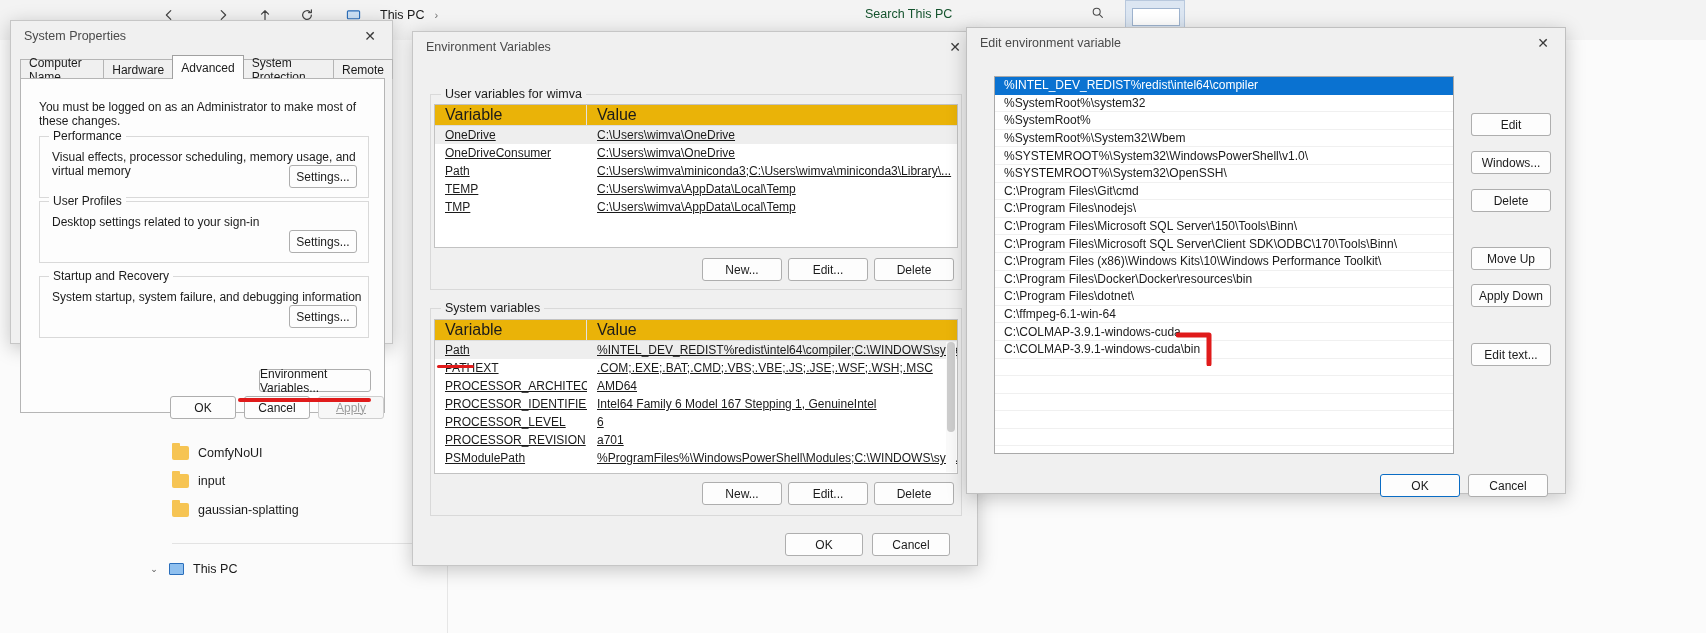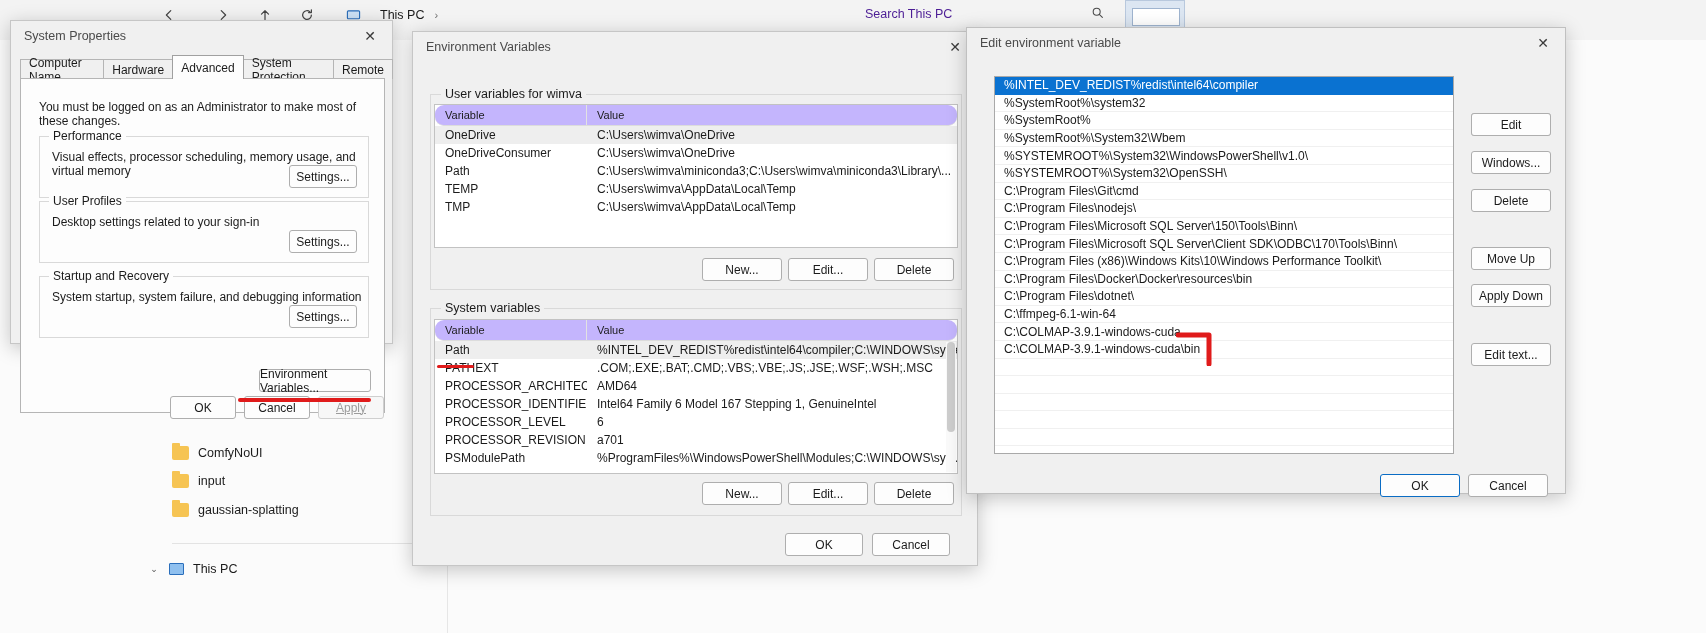--- a/index.html
+++ b/index.html
@@ -35,21 +35,21 @@
   .nav-monitor { left: 336px; color:#3a6ea5; font-size:14px; }
   .crumb {
     position: absolute; left: 380px; top: 0px; height: 30px;
     display: flex; align-items: center; font-size: 12.5px; color: #1b1b1b;
   }
   .crumb-sep { margin: 0 10px; color: #707070; font-size: 11px; }
   .search-box {
     position: absolute; left: 865px; top: 0px; width: 245px; height: 28px;
     display: flex; align-items: center;
   }
-  .search-text { font-size: 12.5px; color: #4c1d95; }
+  .search-text { font-size: 12.5px; color: #14532d; }
   .search-ico { position: absolute; right: 6px; color: #4a4a4a; font-size: 13px; }
 
   .exp-thumb {
     position: absolute; left: 1125px; top: 0px; width: 60px; height: 32px;
     background: #dce6f2; border: 1px solid #b8c8dd;
   }
   .exp-thumb:after {
     content: ""; position: absolute; left: 6px; top: 7px; width: 46px; height: 16px;
     background: #ffffff; border: 1px solid #9fb4cf;
   }
@@ -146,31 +146,31 @@
   .ev-grp { position: absolute; border: 1px solid #d9d9d9; }
   .ev-legend {
     position: absolute; top: -8px; left: 10px; background: #f0f0f0;
     padding: 0 4px; font-size: 12.5px; color: #1b1b1b;
   }
   .tbl {
     position: absolute; background: #ffffff; border: 1px solid #c2c2c2;
     overflow: hidden;
   }
   .thead {
-    display: flex; height: 21px; background: #c4b5fd;
-    border-bottom: 1px solid #dcdcdc; font-size: 11px; color: #1b1b1b; border-radius: 9px;
+    display: flex; height: 21px; background: #eab308;
+    border-bottom: 1px solid #dcdcdc; font-size: 16px; color: #1b1b1b;
   }
   .th { display: flex; align-items: center; padding-left: 10px; }
   .th.v1 { width: 152px; border-right: 1px solid #e2e2e2; }
   .trow {
     display: flex; height: 18px; font-size: 12px; color: #1b1b1b; align-items: center;
     white-space: nowrap;
   }
   .trow.sel { background: #eeeeee; }
-  .td { padding-left: 10px; overflow: hidden; text-overflow: clip; white-space: nowrap; }
+  .td { padding-left: 10px; overflow: hidden; text-overflow: clip; white-space: nowrap; text-decoration: underline; }
   .td.v1 { width: 152px; flex: none; }
   .td.v2 { flex: 1; }
   .scroll-track {
     position: absolute; right: 1px; top: 22px; width: 10px; bottom: 1px; background: #fafafa;
   }
   .scroll-thumb {
     position: absolute; right: 1px; width: 8px; background: #cdcdcd; border-radius: 4px;
   }
 
   

